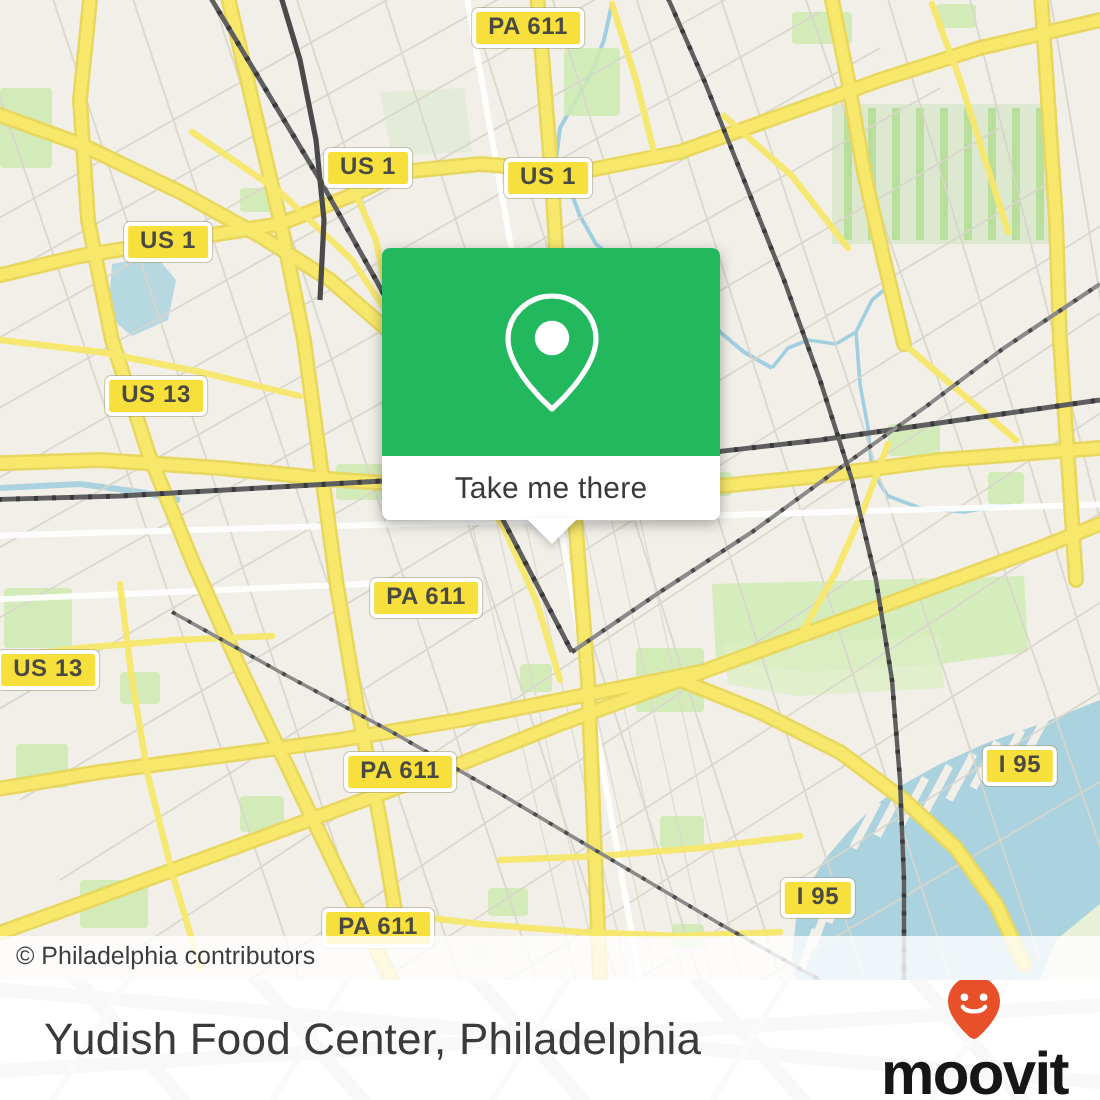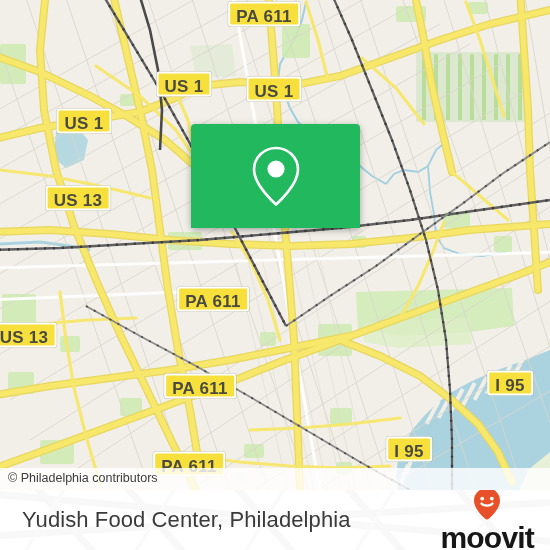--- a/index.html
+++ b/index.html
@@ -25,24 +25,24 @@
   }
   .map svg { position: absolute; left: 0; top: 0; }
 
   
   .shield {
     position: absolute;
     background: #f7e03c;
     border: 2px solid #ffffff;
     border-radius: 3px;
     color: #4a4a42;
-    font-size: 17px;
+    font-size: 12px;
     font-weight: bold;
     letter-spacing: 0.3px;
-    padding: 6px 6px 2px 6px;
+    padding: 1px 6px 2px 6px;
     line-height: 13px;
     white-space: nowrap;
     box-shadow: 0 0 0 0.5px rgba(140,135,100,0.45);
     transform: translate(-50%, -50%);
   }
 
   
   .attribution {
     position: absolute;
     left: 0;
@@ -381,20 +381,24 @@
   </div>
 
   <div class="card">
     <div class="card-top">
       <svg width="52" height="64" viewBox="0 0 52 64">
         <path d="M26,4 C13.8,4 4,13.6 4,25.4 C4,33.2 9,41.5 14.5,48.4 C18.5,53.4 22.6,57.5 26,60.5
                  C29.4,57.5 33.5,53.4 37.5,48.4 C43,41.5 48,33.2 48,25.4 C48,13.6 38.2,4 26,4 Z" fill="none" stroke="#ffffff" stroke-width="2.6" stroke-linejoin="round"></path>
         <circle cx="26" cy="25" r="8.6" fill="#ffffff"></circle>
       </svg>
     </div>
+    <div class="card-bottom">
+      <span class="card-label">Take me there</span>
+      <span class="card-tail"></span>
+    </div>
   </div>
 
   <div class="footer">
     <svg class="footer-watermark" width="550" height="60" viewBox="0 0 550 60">
       <rect x="0" y="0" width="550" height="60" fill="#ffffff"></rect>
       <g stroke="#f0f0f0" stroke-width="7" fill="none">
         <line x1="30" y1="-10" x2="100" y2="70"></line>
         <line x1="120" y1="-10" x2="190" y2="70"></line>
         <line x1="230" y1="-10" x2="300" y2="70"></line>
         <line x1="340" y1="-10" x2="410" y2="70"></line>

